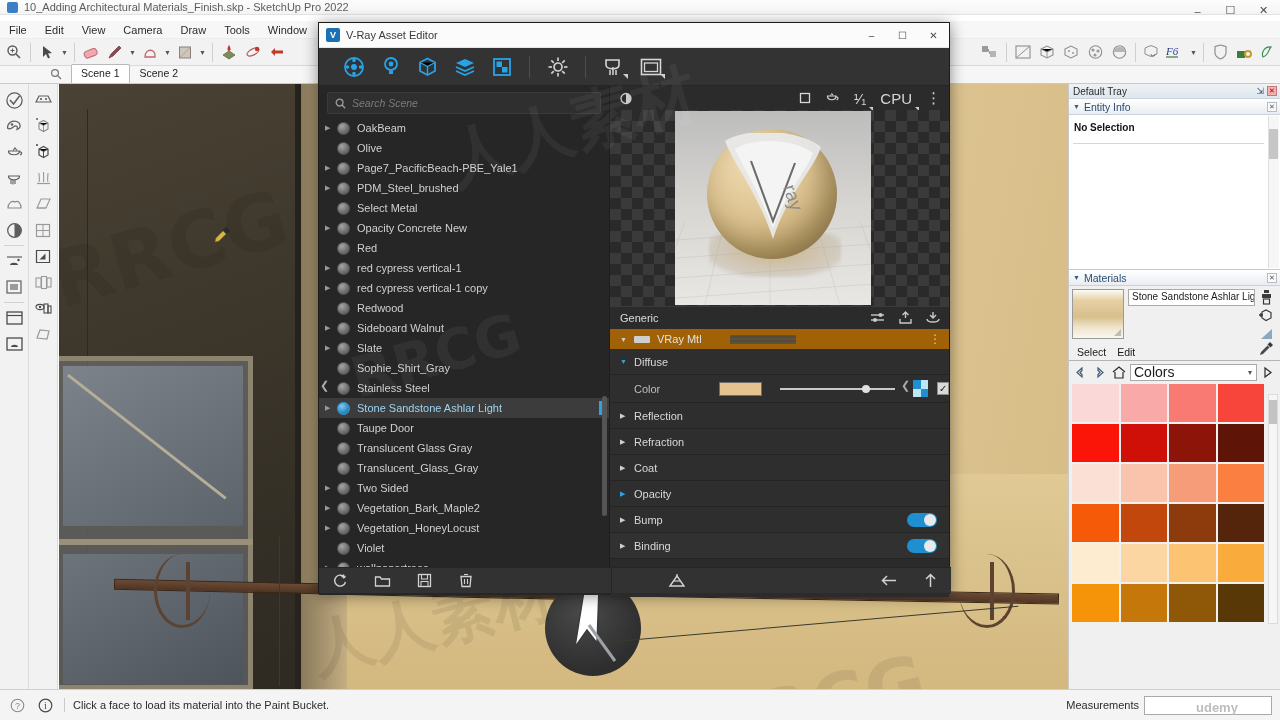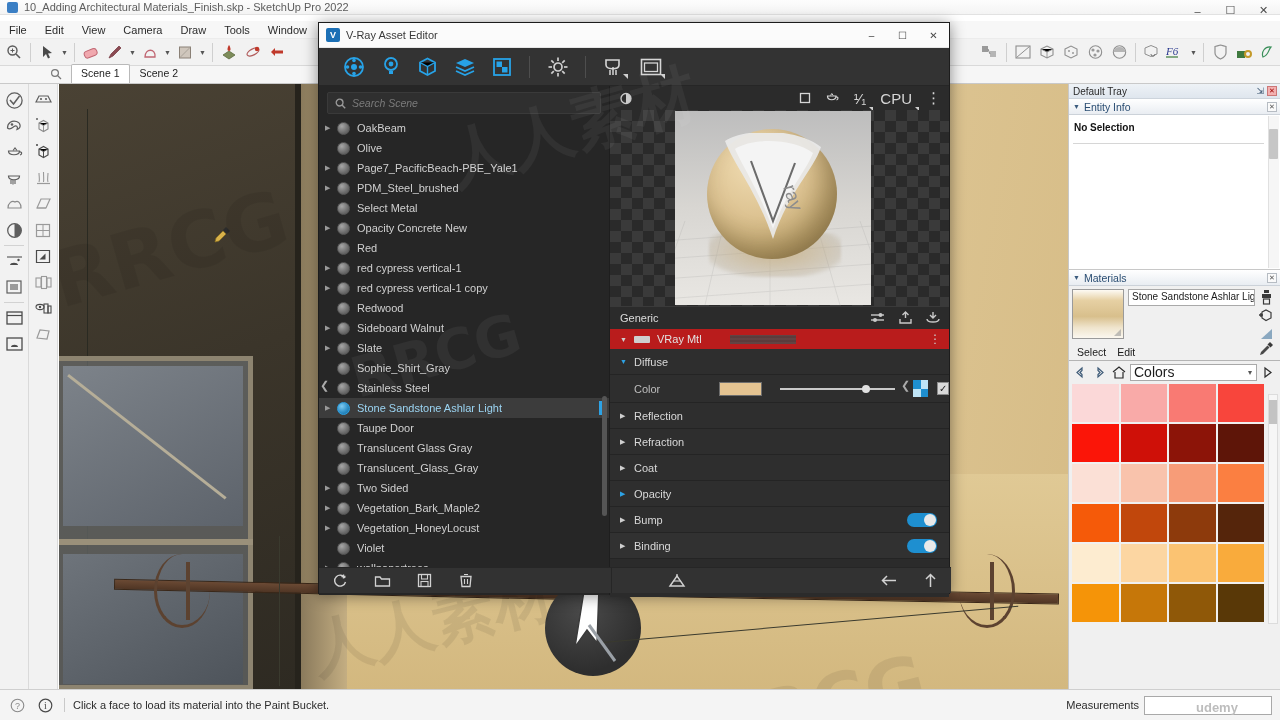--- a/index.html
+++ b/index.html
@@ -290,21 +290,21 @@
 
   .mat-header {
     height: 22px; background:#2b2b2b; display:flex; align-items:center; padding: 0 8px 0 10px;
     border-top: 1px solid #3a3a3a;
   }
   .mat-header-title { font-size: 11px; color:#dcdcdc; }
   .mat-header-ico { color:#c9c9c9; margin-left: 12px; display:flex; align-items:center; }
   .mat-header-right { margin-left:auto; display:flex; align-items:center; }
 
   .mtl-row {
-    height: 21px; background:#b91c1c; display:flex; align-items:center; padding-left: 10px;
+    height: 21px; background:#a16207; display:flex; align-items:center; padding-left: 10px;
     border-top:1px solid #2b2b2b; position:relative;
   }
   .mtl-tri { font-size: 7px; color:#cfcfcf; width: 14px; flex:none; }
   .mtl-chip { width:16px; height:7px; background:#cfcfcf; margin-right: 7px; flex:none; border-radius:1px; }
   .mtl-name { font-size: 11px; color:#e2e2e2; }
   .mtl-slot { width: 66px; height: 9px; margin-left: 28px; background: repeating-linear-gradient(
       0deg,#4d4d4d 0px,#4d4d4d 2px,#444 2px,#444 4px); opacity:.8; }
   .mtl-dots { margin-left:auto; margin-right: 8px; color:#cfcfcf; font-size: 12px; letter-spacing:0; line-height:10px; }
 
   .prop-row {

